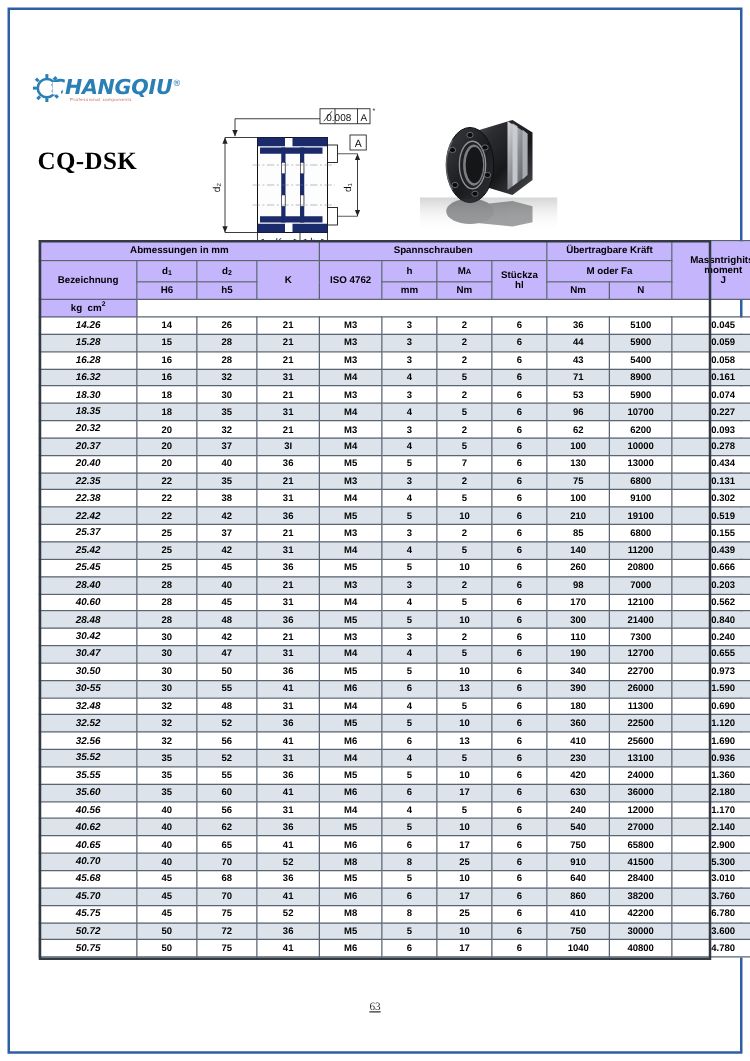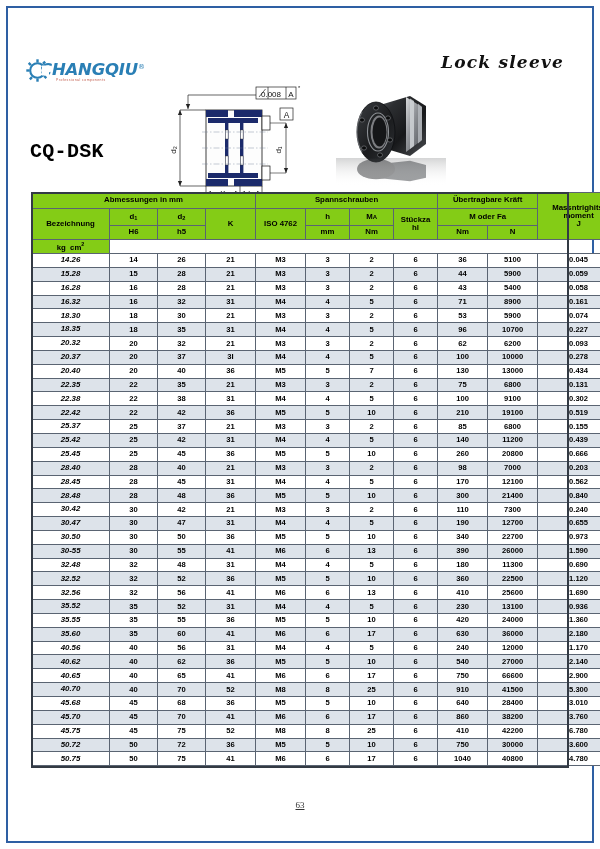--- a/index.html
+++ b/index.html
@@ -64,26 +64,26 @@
     left: 30px; top: 20px;
     font-size: 3.4px;
     letter-spacing: 0.5px;
     color: #c05a4a;
     white-space: nowrap;
   }
 
   
   .model-title {
     position: absolute;
-    left: 30px; top: 140px;
+    left: 30px; top: 118px;
     font-size: 20px;
     font-weight: bold;
     color: #000;
     letter-spacing: 0.3px;
-    font-family: Liberation Mono, monospace;
+    font-family: Liberation Serif, serif;
   }
 
   
   .script-title {
     position: absolute;
     right: 36px; top: 52px;
     font-family: "DejaVu Serif", serif;
     font-style: italic;
     font-weight: bold;
     font-size: 17px;
@@ -123,21 +123,21 @@
     border: 1px solid #5a6472;
     text-align: center;
     vertical-align: middle;
     padding: 0;
     font-size: 7.6px;
     font-weight: bold;
     color: #000;
     line-height: 1.05;
   }
   table.spec thead th {
-    background: #84cc16;
+    background: #c4b5fd;
     font-size: 7.8px;
   }
   .h-grp { height: 16px; }
   .h-mid { height: 17px; }
   .h-unit { height: 14px; }
   .rowspan3 { font-size: 8px; }
   tbody tr { height: 13.85px; }
   tbody tr.alt td { background: #dde3ea; }
   tbody tr td { background: #ffffff; }
   tbody td.desig { font-size: 7.9px; font-style: italic; }
@@ -200,21 +200,20 @@
         <circle cx="11.5" cy="11.5" r="4.4" fill="#ffffff"></circle>
         <path d="M 16 6.5 L 23 6.5 L 23 16.5 L 16 16.5 Z" fill="#ffffff"></path>
       </svg>
     </span>
     <span class="logo-text"><span>CHANGQIU</span><span class="logo-reg">®</span></span>
     <span class="logo-sub">Professional components</span>
   </div>
 
   <div class="model-title">CQ-DSK</div>
 
-  <div class="script-title">Lock sleeve</div>
 
   <div class="drawing">
     <svg width="140" height="118" viewBox="0 0 140 118">
       <g stroke="#222" stroke-width="0.7" fill="none">
 
         <path d="M 88 13 L 20 13 L 20 27"></path>
         <path d="M 20 27 l -2.2 -5 l 4.4 0 z" fill="#222" stroke="none"></path>
 
         <rect x="88" y="5" width="40" height="12"></rect>
         <line x1="100" y1="5" x2="100" y2="17"></line>
@@ -620,21 +619,21 @@
           <td>21</td>
           <td>M3</td>
           <td>3</td>
           <td>2</td>
           <td>6</td>
           <td>98</td>
           <td>7000</td>
           <td>0.203</td>
         </tr>
         <tr>
-          <td class="desig">28.45</td>
+          <td class="desig">40.60</td>
           <td>28</td>
           <td>45</td>
           <td>31</td>
           <td>M4</td>
           <td>4</td>
           <td>5</td>
           <td>6</td>
           <td>170</td>
           <td>12100</td>
           <td>0.562</td>
@@ -811,21 +810,21 @@
         <tr>
           <td class="desig">40.65</td>
           <td>40</td>
           <td>65</td>
           <td>41</td>
           <td>M6</td>
           <td>6</td>
           <td>17</td>
           <td>6</td>
           <td>750</td>
-          <td>66600</td>
+          <td>65800</td>
           <td>2.900</td>
         </tr>
         <tr class="alt">
           <td class="desig">40.70</td>
           <td>40</td>
           <td>70</td>
           <td>52</td>
           <td>M8</td>
           <td>8</td>
           <td>25</td>

